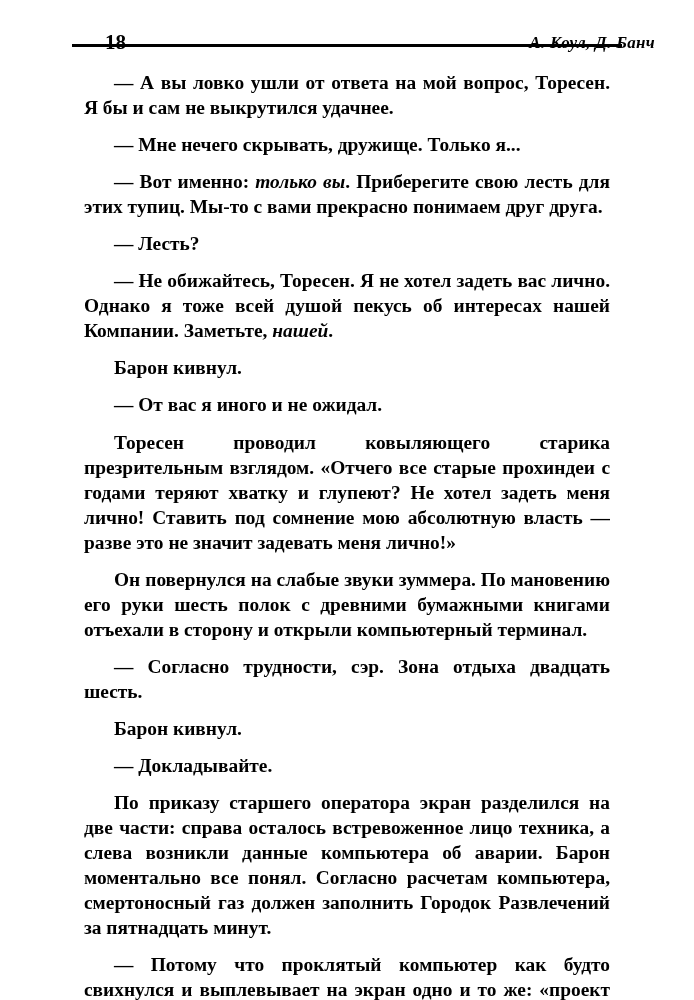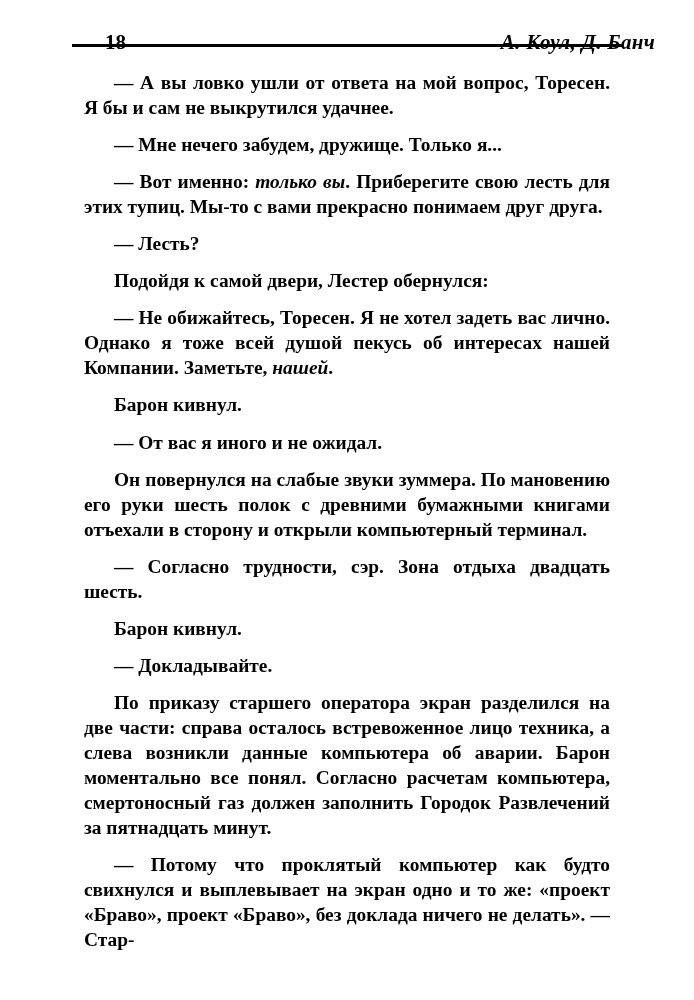--- a/index.html
+++ b/index.html
@@ -38,21 +38,21 @@
   .folio {
     font-weight: bold;
     font-style: normal;
     font-size: 21px;
     line-height: 1;
     letter-spacing: 0px;
   }
   .running-title {
     font-weight: bold;
     font-style: italic;
-    font-size: 21px;
+    font-size: 17px;
     line-height: 1;
     letter-spacing: 0.3px;
     white-space: nowrap;
   }
   .head-rule {
     position: absolute;
     left: 72px;
     top: 44px;
     width: 550px;
     height: 3px;
@@ -90,27 +90,27 @@
 
   <div class="running-head">
     <span class="folio">18</span>
     <span class="running-title">А. Коул, Д. Банч</span>
   </div>
 
   <div class="head-rule"></div>
 
   <div class="textblock">
       <p class="para"><span>— А вы ловко ушли от ответа на мой вопрос, Торесен. Я бы и сам не выкрутился удачнее.</span></p>
-      <p class="para"><span>— Мне нечего забудем, дружище. Только я...</span></p>
+      <p class="para"><span>— Мне нечего скрывать, дружище. Только я...</span></p>
       <p class="para"><span>— Вот именно: </span><em>только вы</em><span>. Приберегите свою лесть для этих тупиц. Мы-то с вами прекрасно понимаем друг друга.</span></p>
       <p class="para"><span>— Лесть?</span></p>
-      <p class="para"><span>Подойдя к самой двери, Лестер обернулся:</span></p>
       <p class="para"><span>— Не обижайтесь, Торесен. Я не хотел задеть вас лично. Однако я тоже всей душой пекусь об интересах нашей Компании. Заметьте, </span><em>нашей</em><span>.</span></p>
       <p class="para"><span>Барон кивнул.</span></p>
       <p class="para"><span>— От вас я иного и не ожидал.</span></p>
+      <p class="para"><span>Торесен проводил ковыляющего старика презрительным взглядом. «Отчего все старые прохиндеи с годами теряют хватку и глупеют? Не хотел задеть меня лично! Ставить под сомнение мою абсолютную власть — разве это не значит задевать меня лично!»</span></p>
       <p class="para"><span>Он повернулся на слабые звуки зуммера. По мановению его руки шесть полок с древними бумажными книгами отъехали в сторону и открыли компьютерный терминал.</span></p>
       <p class="para"><span>— Согласно трудности, сэр. Зона отдыха двадцать шесть.</span></p>
       <p class="para"><span>Барон кивнул.</span></p>
       <p class="para"><span>— Докладывайте.</span></p>
       <p class="para"><span>По приказу старшего оператора экран разделился на две части: справа осталось встревоженное лицо техника, а слева возникли данные компьютера об аварии. Барон моментально все понял. Согласно расчетам компьютера, смертоносный газ должен заполнить Городок Развлечений за пятнадцать минут.</span></p>
       <p class="para"><span>— Потому что проклятый компьютер как будто свихнулся и выплевывает на экран одно и то же: «проект «Браво», проект «Браво», без доклада ничего не делать». — Стар-</span></p>
     </div>
 
 </div>
 

